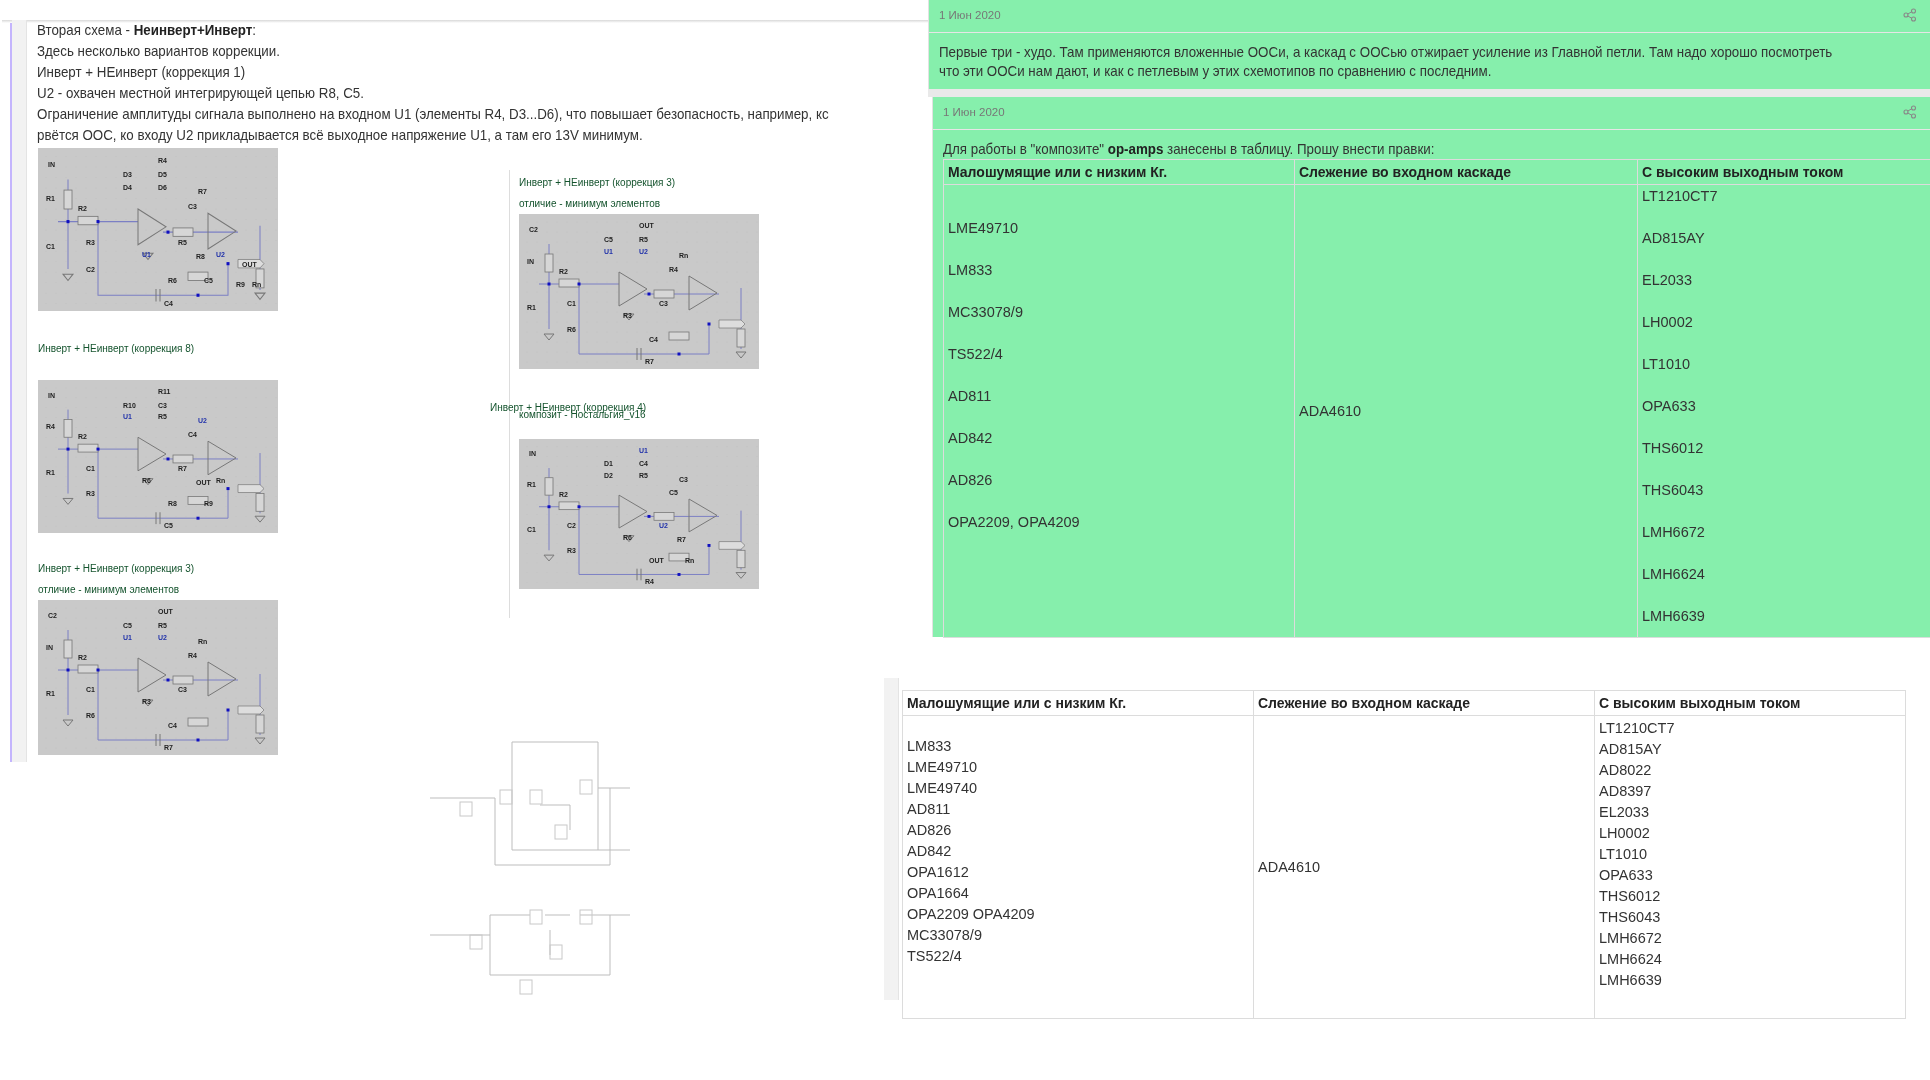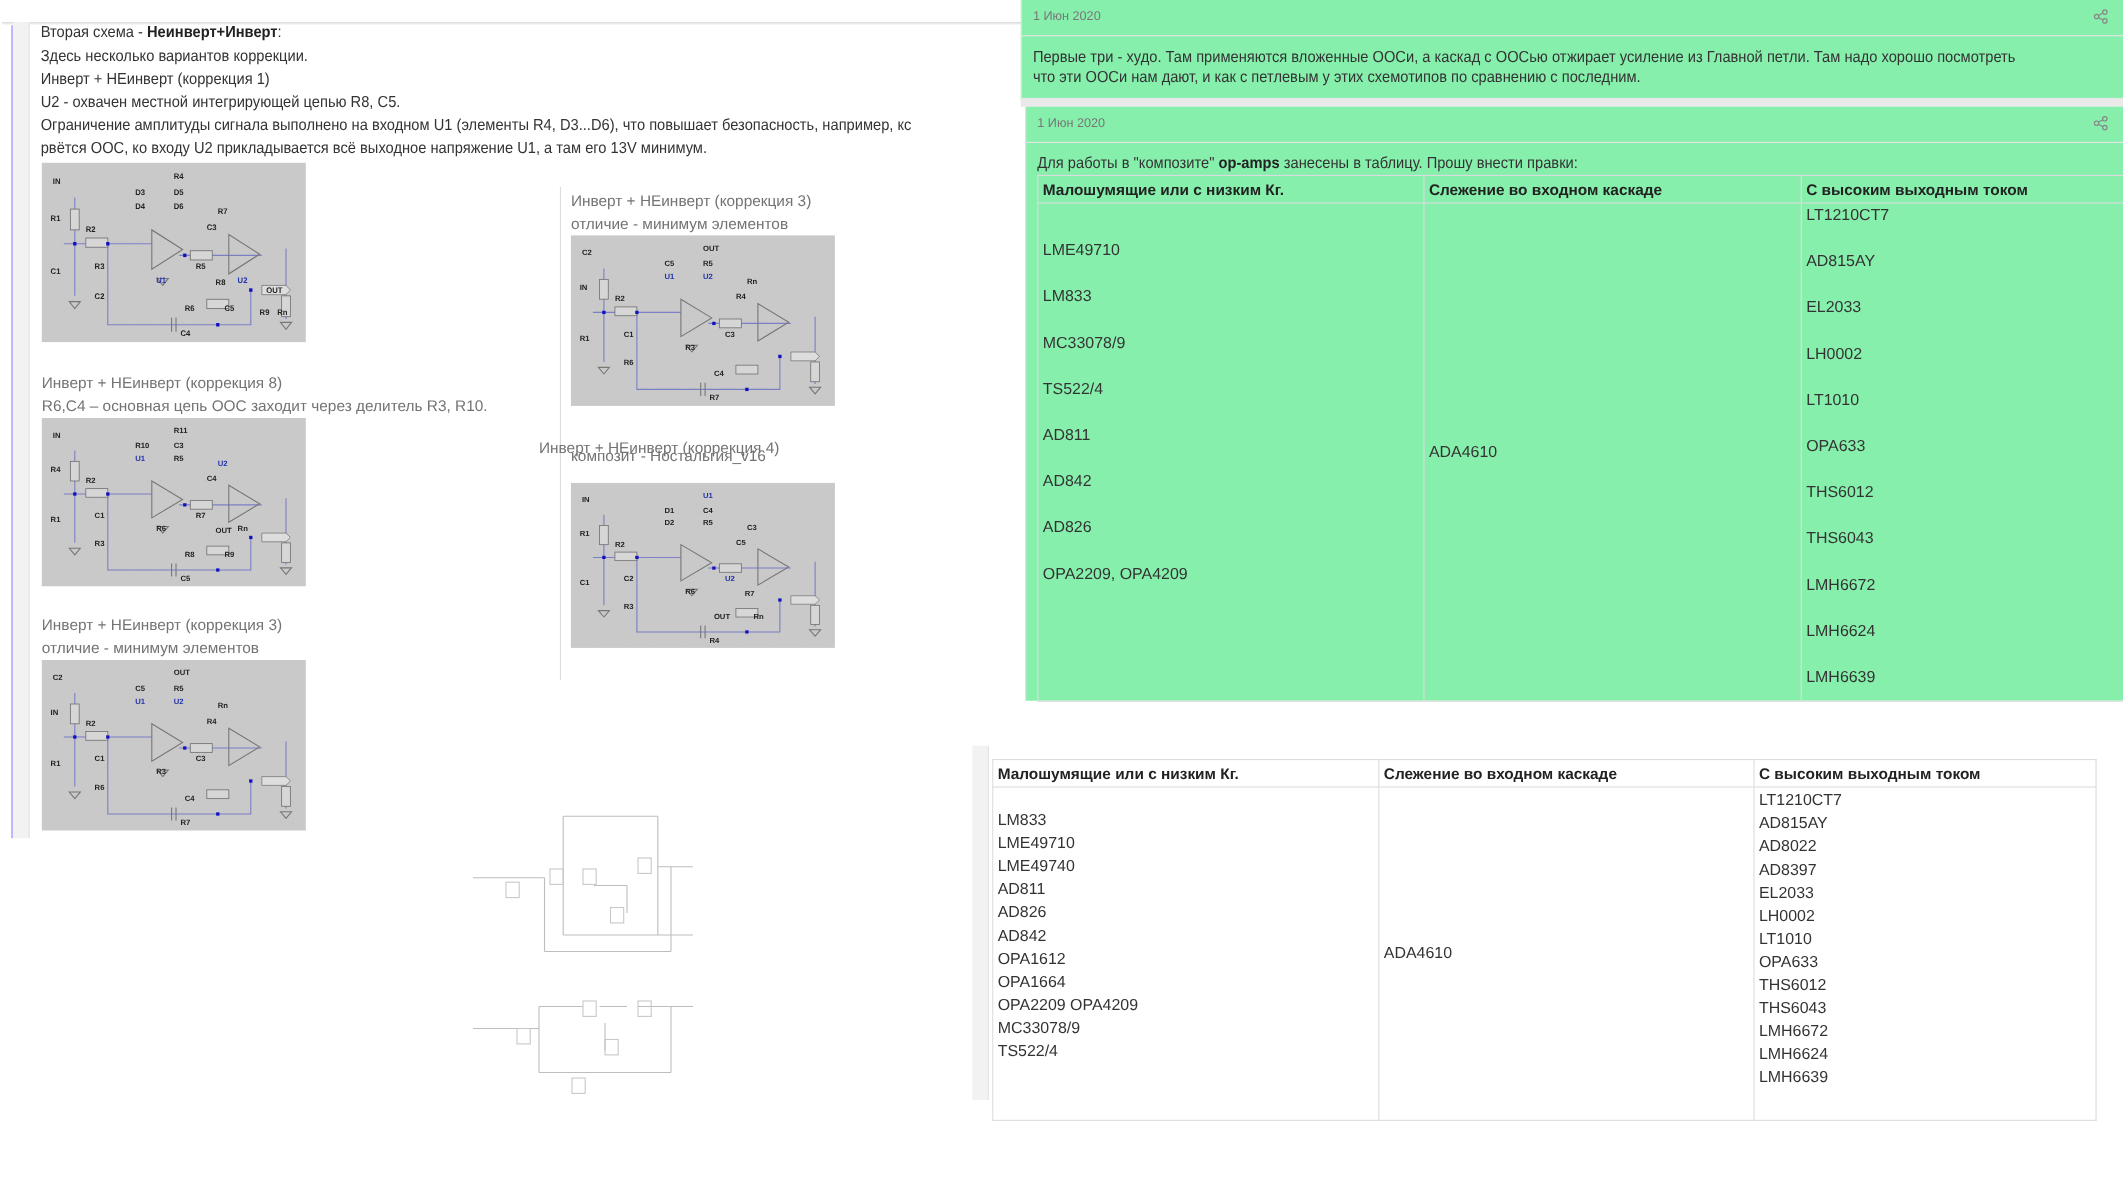--- a/index.html
+++ b/index.html
@@ -6,21 +6,21 @@
   body{width:1930px;height:1080px;position:relative;background:#ffffff;overflow:hidden;
        font-family:"Liberation Sans",sans-serif;color:#333;}
   .abs{position:absolute;}
   
   #left-post{left:10px;top:20px;width:920px;height:742px;border-left:2px solid #c4b5fd;background:#fff;}
   #left-post .topshade{position:absolute;left:-10px;top:0;width:930px;height:3px;
        background:linear-gradient(#d8d8d8,#fff);}
   #left-post .gutter{position:absolute;left:0;top:0;width:14px;height:100%;background:#f2f2f2;border-right:1px solid #e4e4e4;}
   .ptext{position:absolute;left:25px;font-size:14.5px;line-height:21px;white-space:nowrap;color:#333;
        font-family:"Liberation Sans",sans-serif;transform:scaleX(0.92);transform-origin:left;}
-  .caption{position:absolute;font-size:14px;line-height:21px;white-space:nowrap;color:#737373;}
+  .caption{position:absolute;font-size:10px;line-height:21px;white-space:nowrap;color:#14532d;}
   .schem{position:absolute;background:#c9c9c9;overflow:hidden;}
   .schem svg{width:100%;height:100%;display:block;}
   .divider-v{position:absolute;width:1px;background:#ddd;}
   
   .card{position:absolute;background:#86efac;border-left:1px solid #e2e2e2;}
   .card-head{position:absolute;left:0;right:0;top:0;height:32px;border-bottom:1px solid #e6e6e6;}
   .date{position:absolute;left:10px;top:9px;font-size:11.5px;color:#777;}
   .share{position:absolute;right:14px;top:8px;width:14px;height:14px;color:#888;}
   .ctext{position:absolute;left:10px;font-size:14.5px;line-height:20px;white-space:nowrap;color:#333;
        transform:scaleX(0.92);transform-origin:left;}
@@ -457,21 +457,20 @@
         <text x="158" y="106" font-size="7" font-weight="bold" fill="#222" font-family="Liberation Sans, sans-serif">R8</text>
         <text x="166" y="128" font-size="7" font-weight="bold" fill="#222" font-family="Liberation Sans, sans-serif">C5</text>
         <text x="178" y="104" font-size="7" font-weight="bold" fill="#2233aa" font-family="Liberation Sans, sans-serif">U2</text>
         <text x="204" y="113" font-size="7" font-weight="bold" fill="#222" font-family="Liberation Sans, sans-serif">OUT</text>
         <text x="198" y="132" font-size="7" font-weight="bold" fill="#222" font-family="Liberation Sans, sans-serif">R9</text>
         <text x="214" y="132" font-size="7" font-weight="bold" fill="#222" font-family="Liberation Sans, sans-serif">Rn</text>
       </svg>
     </div>
 
   <div class="caption" style="left:26px;top:318px;">Инверт + НЕинверт (коррекция 8)</div>
-  <div class="caption" style="left:26px;top:339px;">R6,C4 – основная цепь ООС заходит через делитель R3, R10.</div>
   <div class="schem" id="sch-korr2" style="left:26px;top:360px;width:240px;height:153px;">
       <svg viewBox="0 0 240 155" preserveAspectRatio="none">
         <circle cx="8" cy="8" r="0.4" fill="#b7b7b7"></circle>
         <circle cx="18" cy="8" r="0.4" fill="#b7b7b7"></circle>
         <circle cx="28" cy="8" r="0.4" fill="#b7b7b7"></circle>
         <circle cx="38" cy="8" r="0.4" fill="#b7b7b7"></circle>
         <circle cx="48" cy="8" r="0.4" fill="#b7b7b7"></circle>
         <circle cx="58" cy="8" r="0.4" fill="#b7b7b7"></circle>
         <circle cx="68" cy="8" r="0.4" fill="#b7b7b7"></circle>
         <circle cx="78" cy="8" r="0.4" fill="#b7b7b7"></circle>

